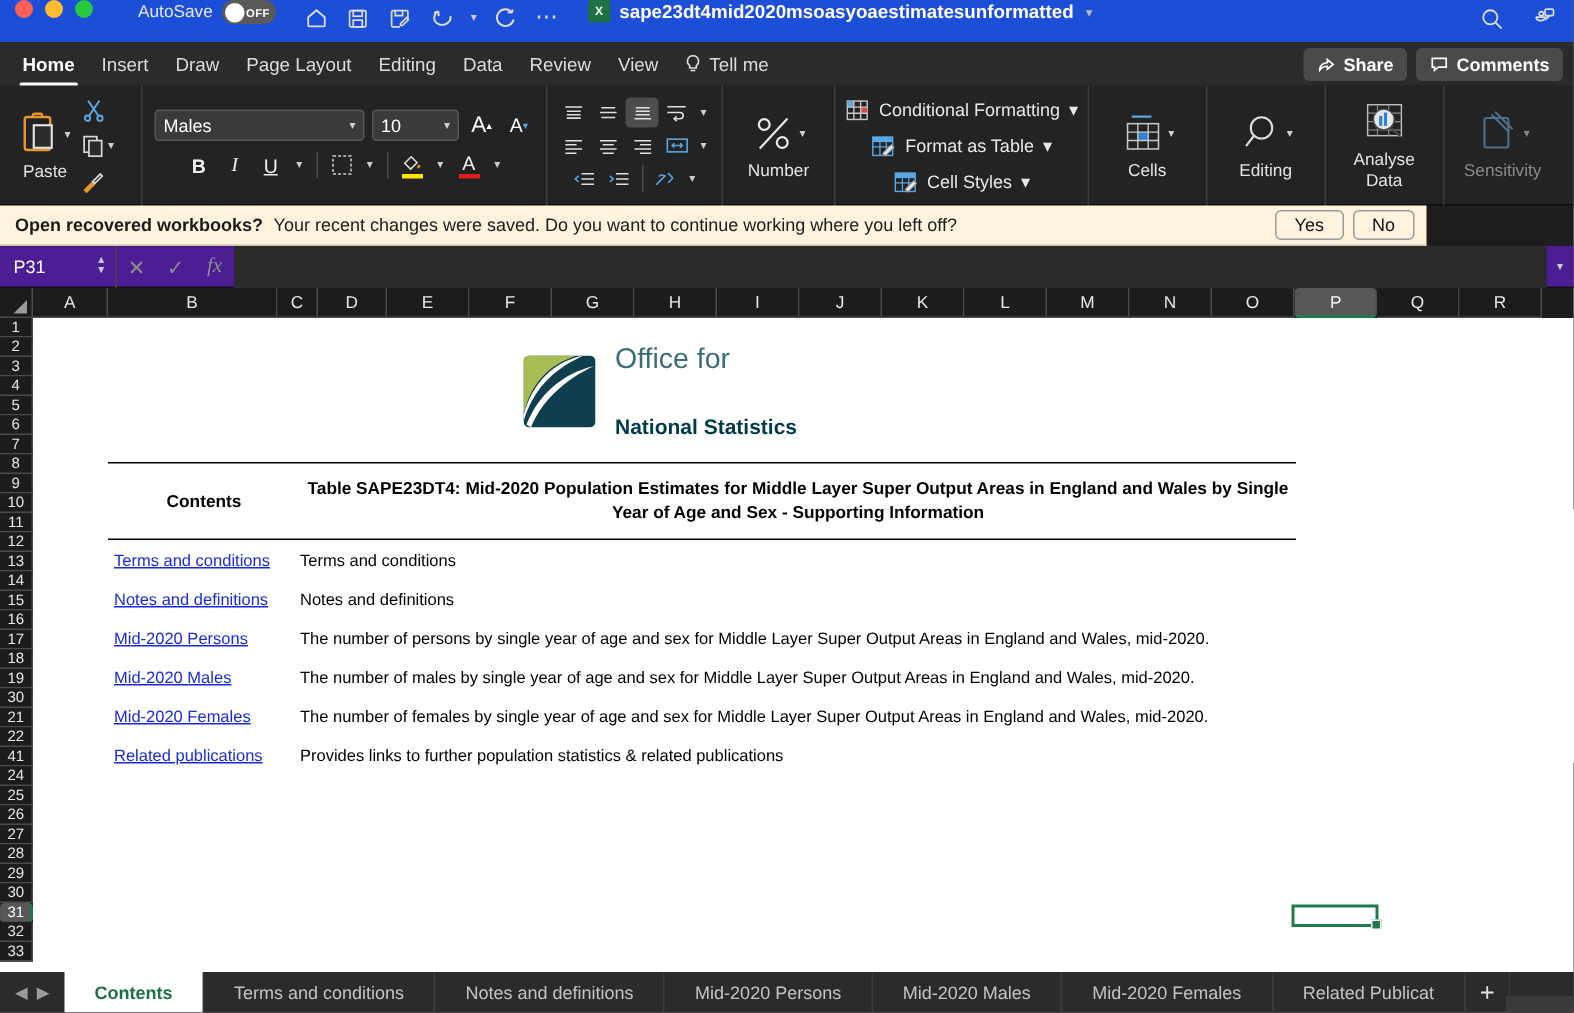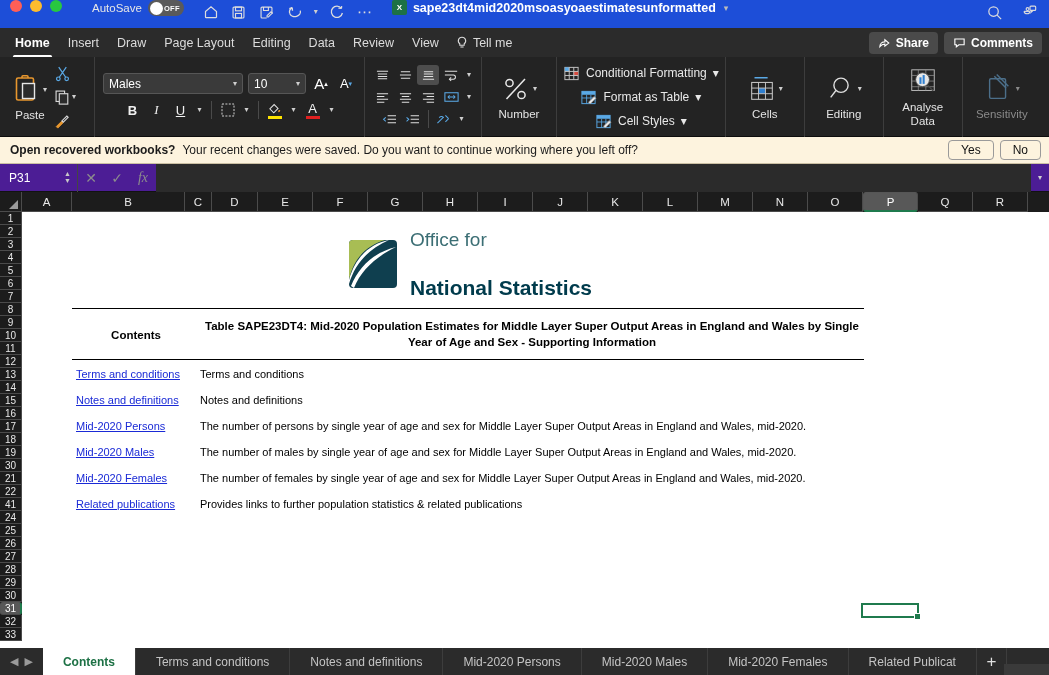--- a/index.html
+++ b/index.html
@@ -144,21 +144,21 @@
   .bigbtn {
     display: flex; flex-direction: column; align-items: center; justify-content: center;
     width: 66px; height: 72px;
   }
   .bigbtn .lbl { color: #e4e4e4; font-size: 11.5px; margin-top: 3px; text-align: center; line-height: 1.15; }
   .bigbtn.dim .lbl { color: #8a8a8a; }
   .bigrow { display: flex; align-items: center; gap: 2px; }
 
   
   .msgbar {
-    position: absolute; top: 137px; left: 0; width: 1049px; height: 27px;
+    position: absolute; top: 137px; left: 0; width: 951px; height: 27px;
     background: #fdf3de; display: flex; align-items: center; padding: 0 10px;
     border-bottom: 1px solid #cbbfa3;
   }
   .msg-strong { font-size: 12px; font-weight: bold; color: #1b1b1b; }
   .msg-text { font-size: 12px; color: #1b1b1b; margin-left: 7px; }
   .msg-btns { position: absolute; right: 8px; display: flex; gap: 6px; }
   .msg-btn {
     border: 1px solid #9a9a9a; border-radius: 4px; background: #fdf3de;
     font-size: 12px; color: #111; padding: 2px 12px; min-width: 36px; text-align: center;
   }
@@ -211,21 +211,21 @@
   .sheet {
     position: absolute; top: 20px; left: 22px; width: 1027px; height: 436px;
     background: #ffffff; overflow: hidden;
   }
 
   
   .logo-wrap { position: absolute; left: 300px; top: 18px; display: flex; align-items: center; gap: 13px; padding-left: 27px; }
   .ons-mark { width: 48px; height: 48px; }
   .ons-txt { display: flex; flex-direction: column; line-height: 1.02; }
   .ons-l1 { font-size: 19px; color: #3b6e74; }
-  .ons-l2 { font-size: 21px; color: #003b4c; font-weight: bold; margin-top: 28px; }
+  .ons-l2 { font-size: 14px; color: #003b4c; font-weight: bold; margin-top: 28px; }
 
   .tbl {
     position: absolute; left: 50px; top: 96px; width: 792px;
   }
   .tbl-top { border-top: 1.6px solid #000; }
   .tbl-head {
     display: flex; align-items: center; padding: 10px 0 9px 0;
     border-bottom: 1.6px solid #000;
   }
   .th-contents { width: 128px; flex: none; text-align: center; font-size: 11.5px; font-weight: bold; color: #000; }

